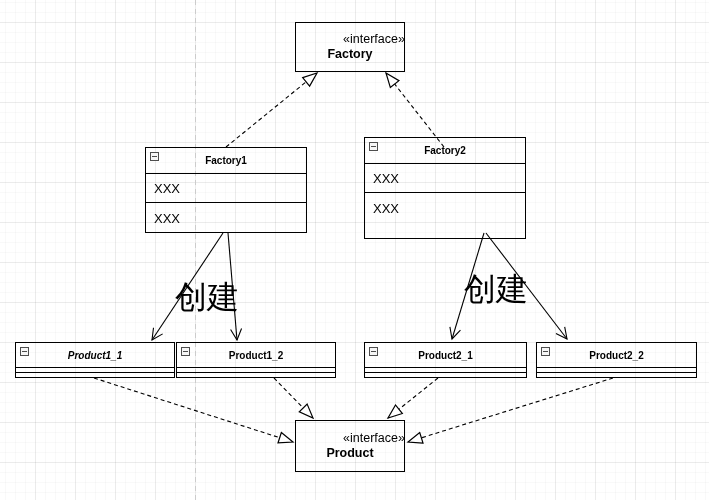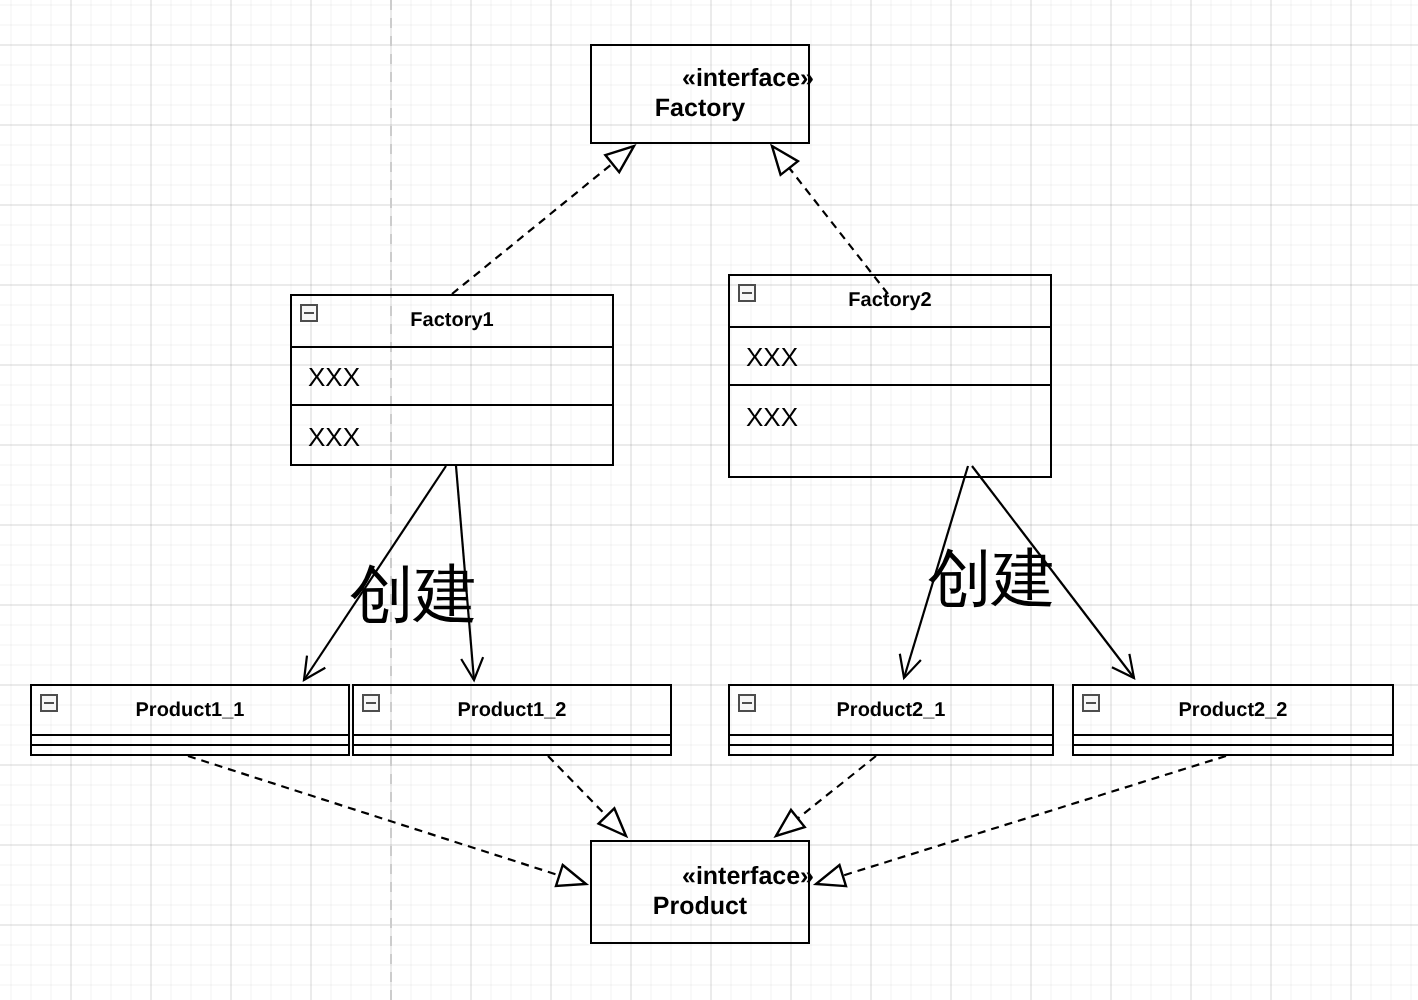--- a/index.html
+++ b/index.html
@@ -20,21 +20,21 @@
   svg.edges [data-interactable="true"]{pointer-events:stroke;}
 
   .uml-box{
     position:absolute;box-sizing:border-box;background:transparent;
     border:1px solid #000;
   }
   .iface-box{
     display:flex;flex-direction:column;align-items:center;justify-content:center;
     text-align:center;line-height:15px;font-size:12.5px;
   }
-  .stereotype{font-weight:bold;margin-left:48px;}
+  .stereotype{font-weight:normal;margin-left:48px;}
   .iface-name{font-weight:bold;}
 
   .class-title{
     position:relative;box-sizing:border-box;border-bottom:1px solid #000;
     display:flex;align-items:center;justify-content:center;
     font-weight:bold;font-size:10px;
   }
   .factory-box .class-title{height:26px;}
   .product-box .class-title{height:25px;}
   .member-row{
@@ -82,21 +82,21 @@
 
 <div class="uml-box factory-box" style="left:364px;top:137px;width:162px;height:102px;" data-interactable="true">
   <div class="class-title" data-interactable="false">
     <span class="collapse-icon" data-interactable="true"></span>
     <span data-interactable="false">Factory2</span>
   </div>
   <div class="member-row" data-interactable="true">XXX</div>
   <div class="member-row" data-interactable="true">XXX</div>
 </div>
 
-<div class="uml-box product-box" style="left:15px;top:342px;width:160px;height:36px;" data-interactable="true">
+<div class="uml-box product-box" style="left:15px;top:342px;width:160px;height:36px;font-style:italic;" data-interactable="true">
   <div class="class-title" data-interactable="false">
     <span class="collapse-icon" data-interactable="true"></span>
     <span data-interactable="false">Product1_1</span>
   </div>
   <div class="strip" data-interactable="false"></div>
   <div class="strip" data-interactable="false"></div>
 </div>
 
 <div class="uml-box product-box" style="left:176px;top:342px;width:160px;height:36px;" data-interactable="true">
   <div class="class-title" data-interactable="false">

